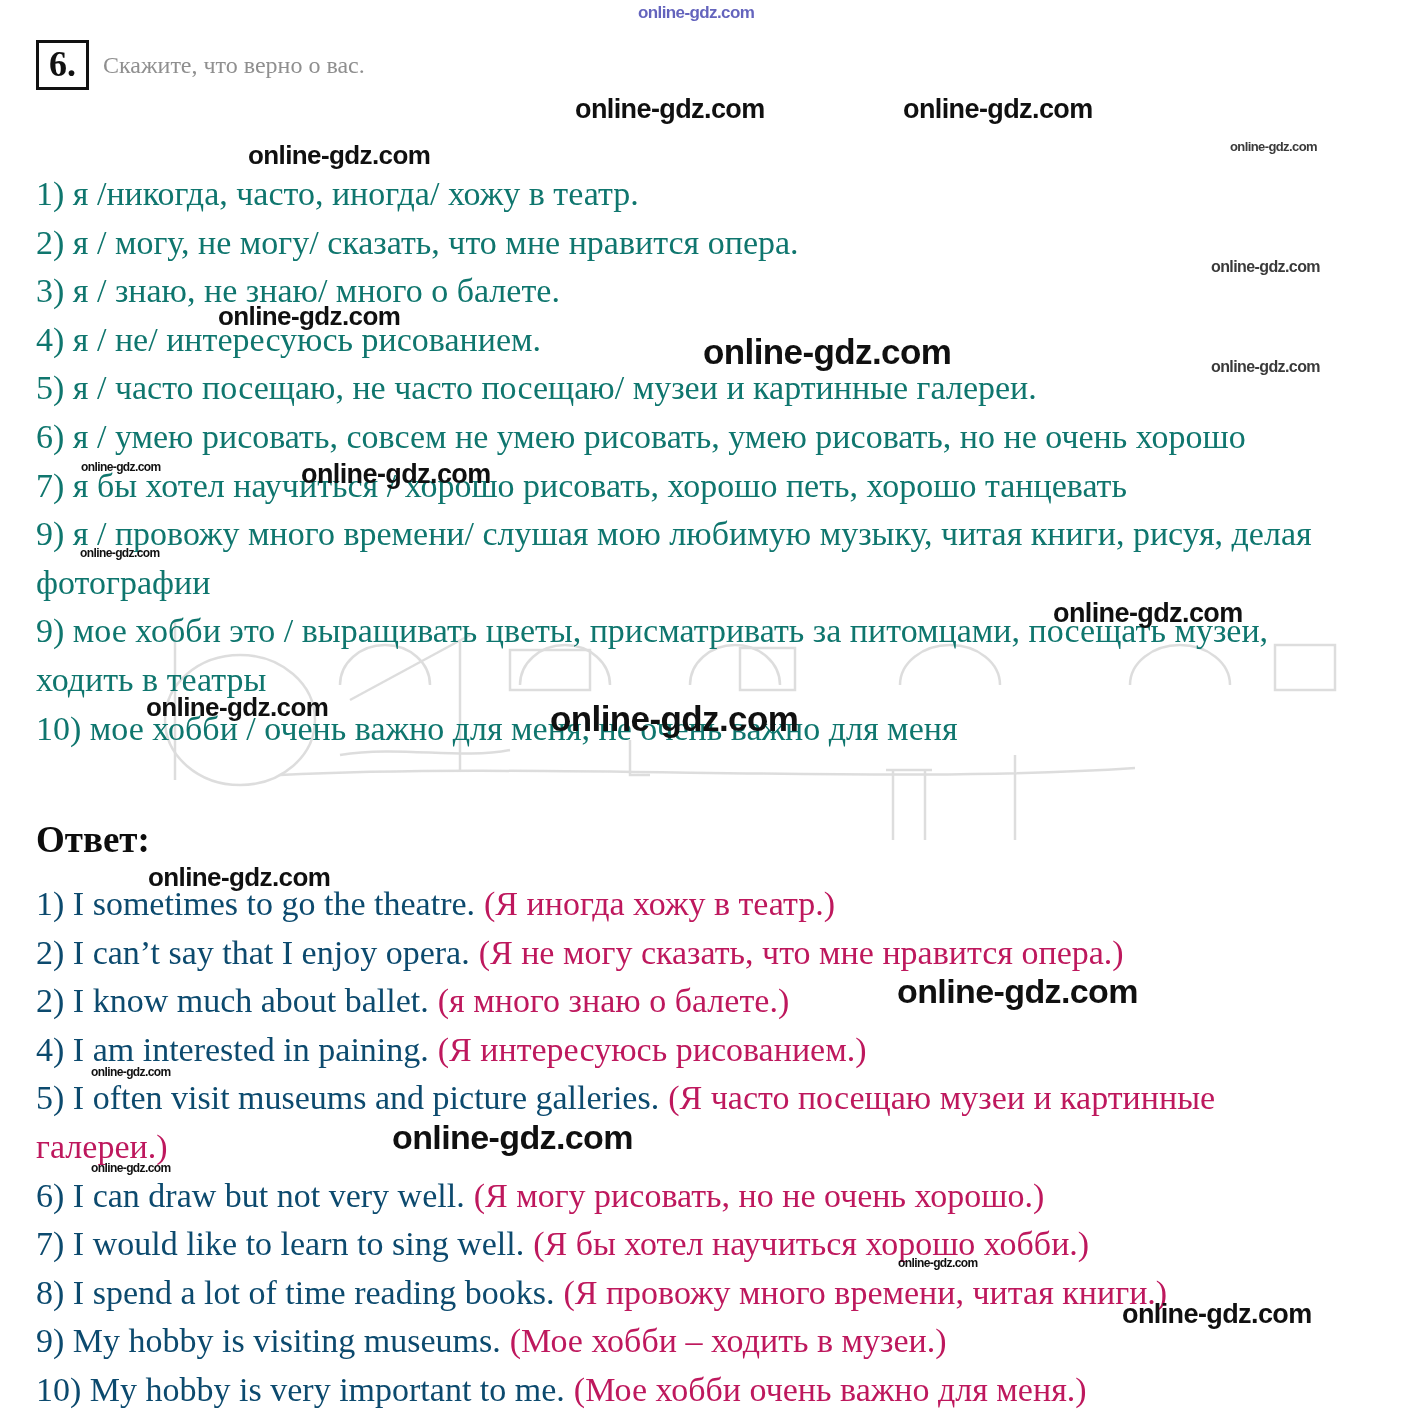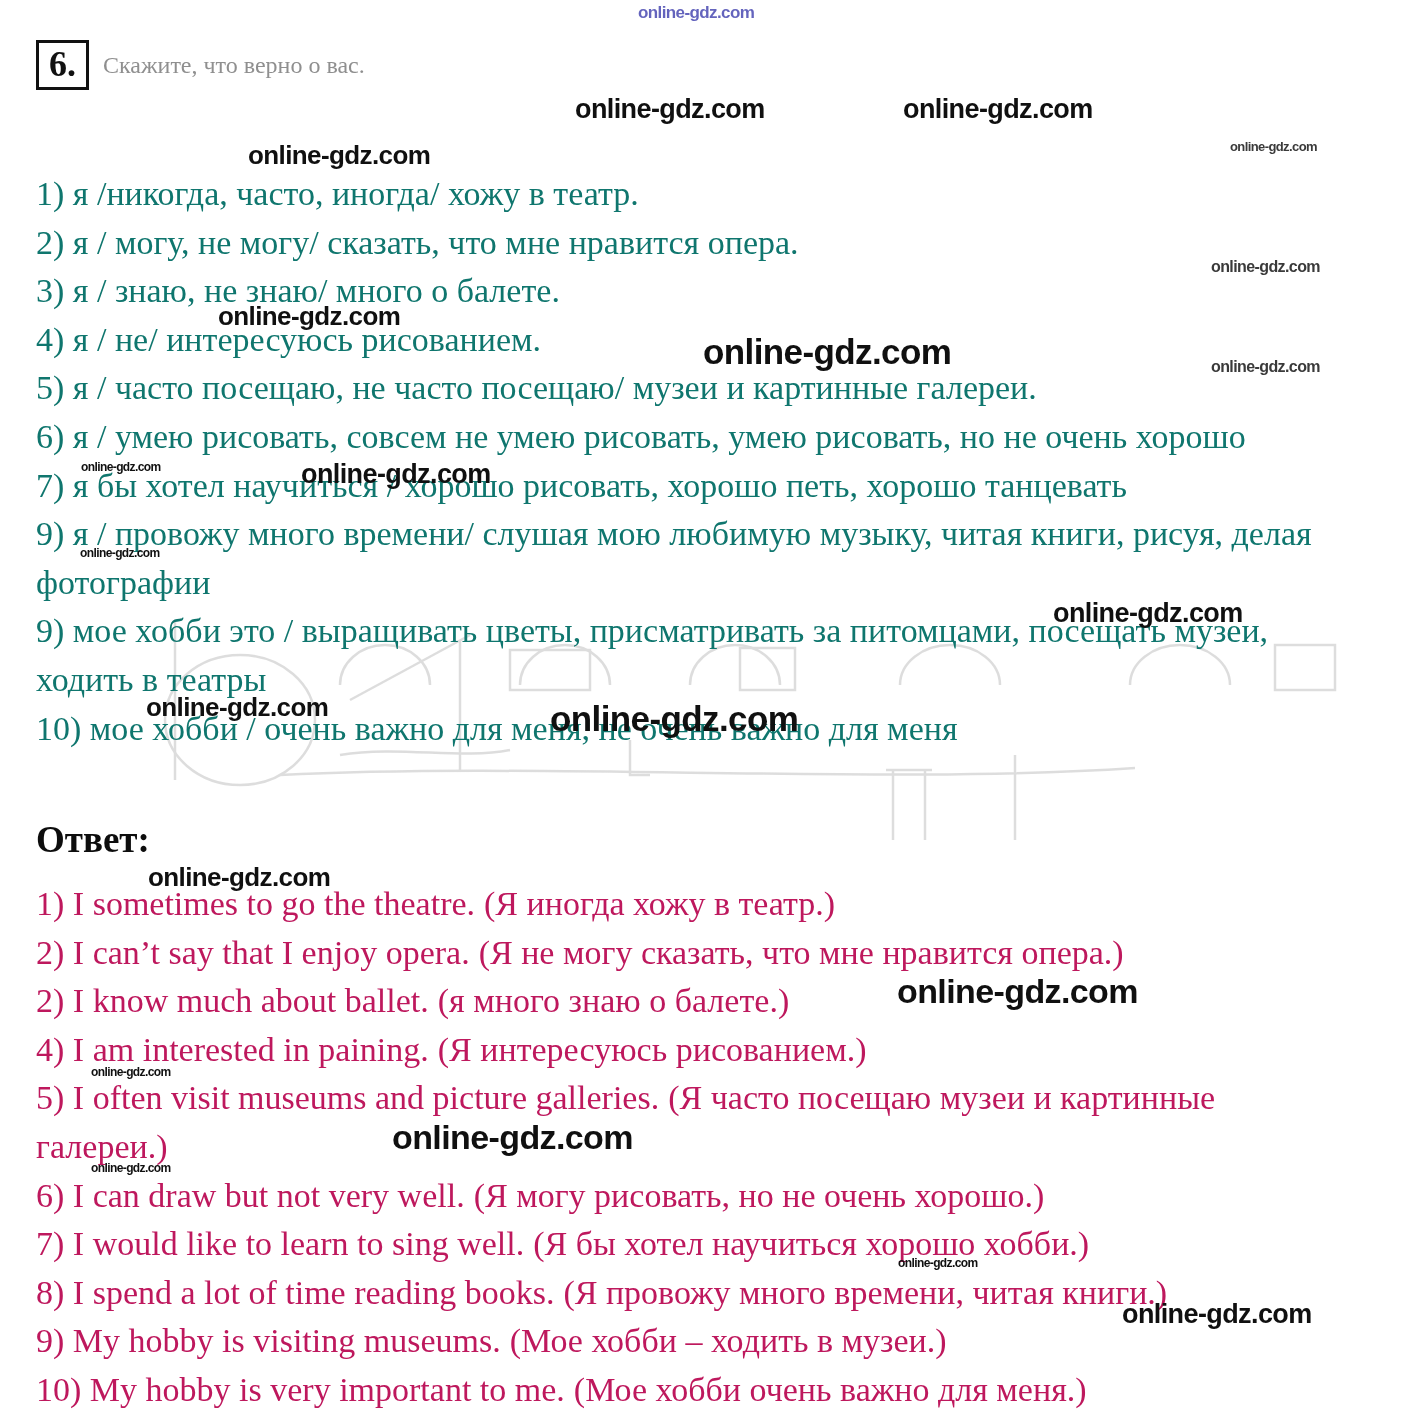--- a/index.html
+++ b/index.html
@@ -28,21 +28,21 @@
     position:absolute; left:36px;
     font-size:37px; font-weight:bold; color:#0d0d0d;
     white-space:nowrap;
   }
   .h-translate { top:104px; }
   .h-answer { top:818px; }
   
   .list { position:absolute; left:36px; font-size:34px; line-height:48.6px; }
   .translation-list { top:170px; width:1278px; color:#0f766e; }
   .answer-list { top:880px; width:1286px; }
-  .answer-item .en { color:#be185d;text-align:right; }
+  .answer-item .en { color:#0c4a6e;text-align:right; }
   .answer-item .ru { color:#be185d; margin-left:9px; }
   
   .wm {
     position:absolute;
     font-family:"Liberation Sans", sans-serif;
     color:#101010;
     letter-spacing:-0.6px;
     white-space:nowrap;
     line-height:1;
   }

